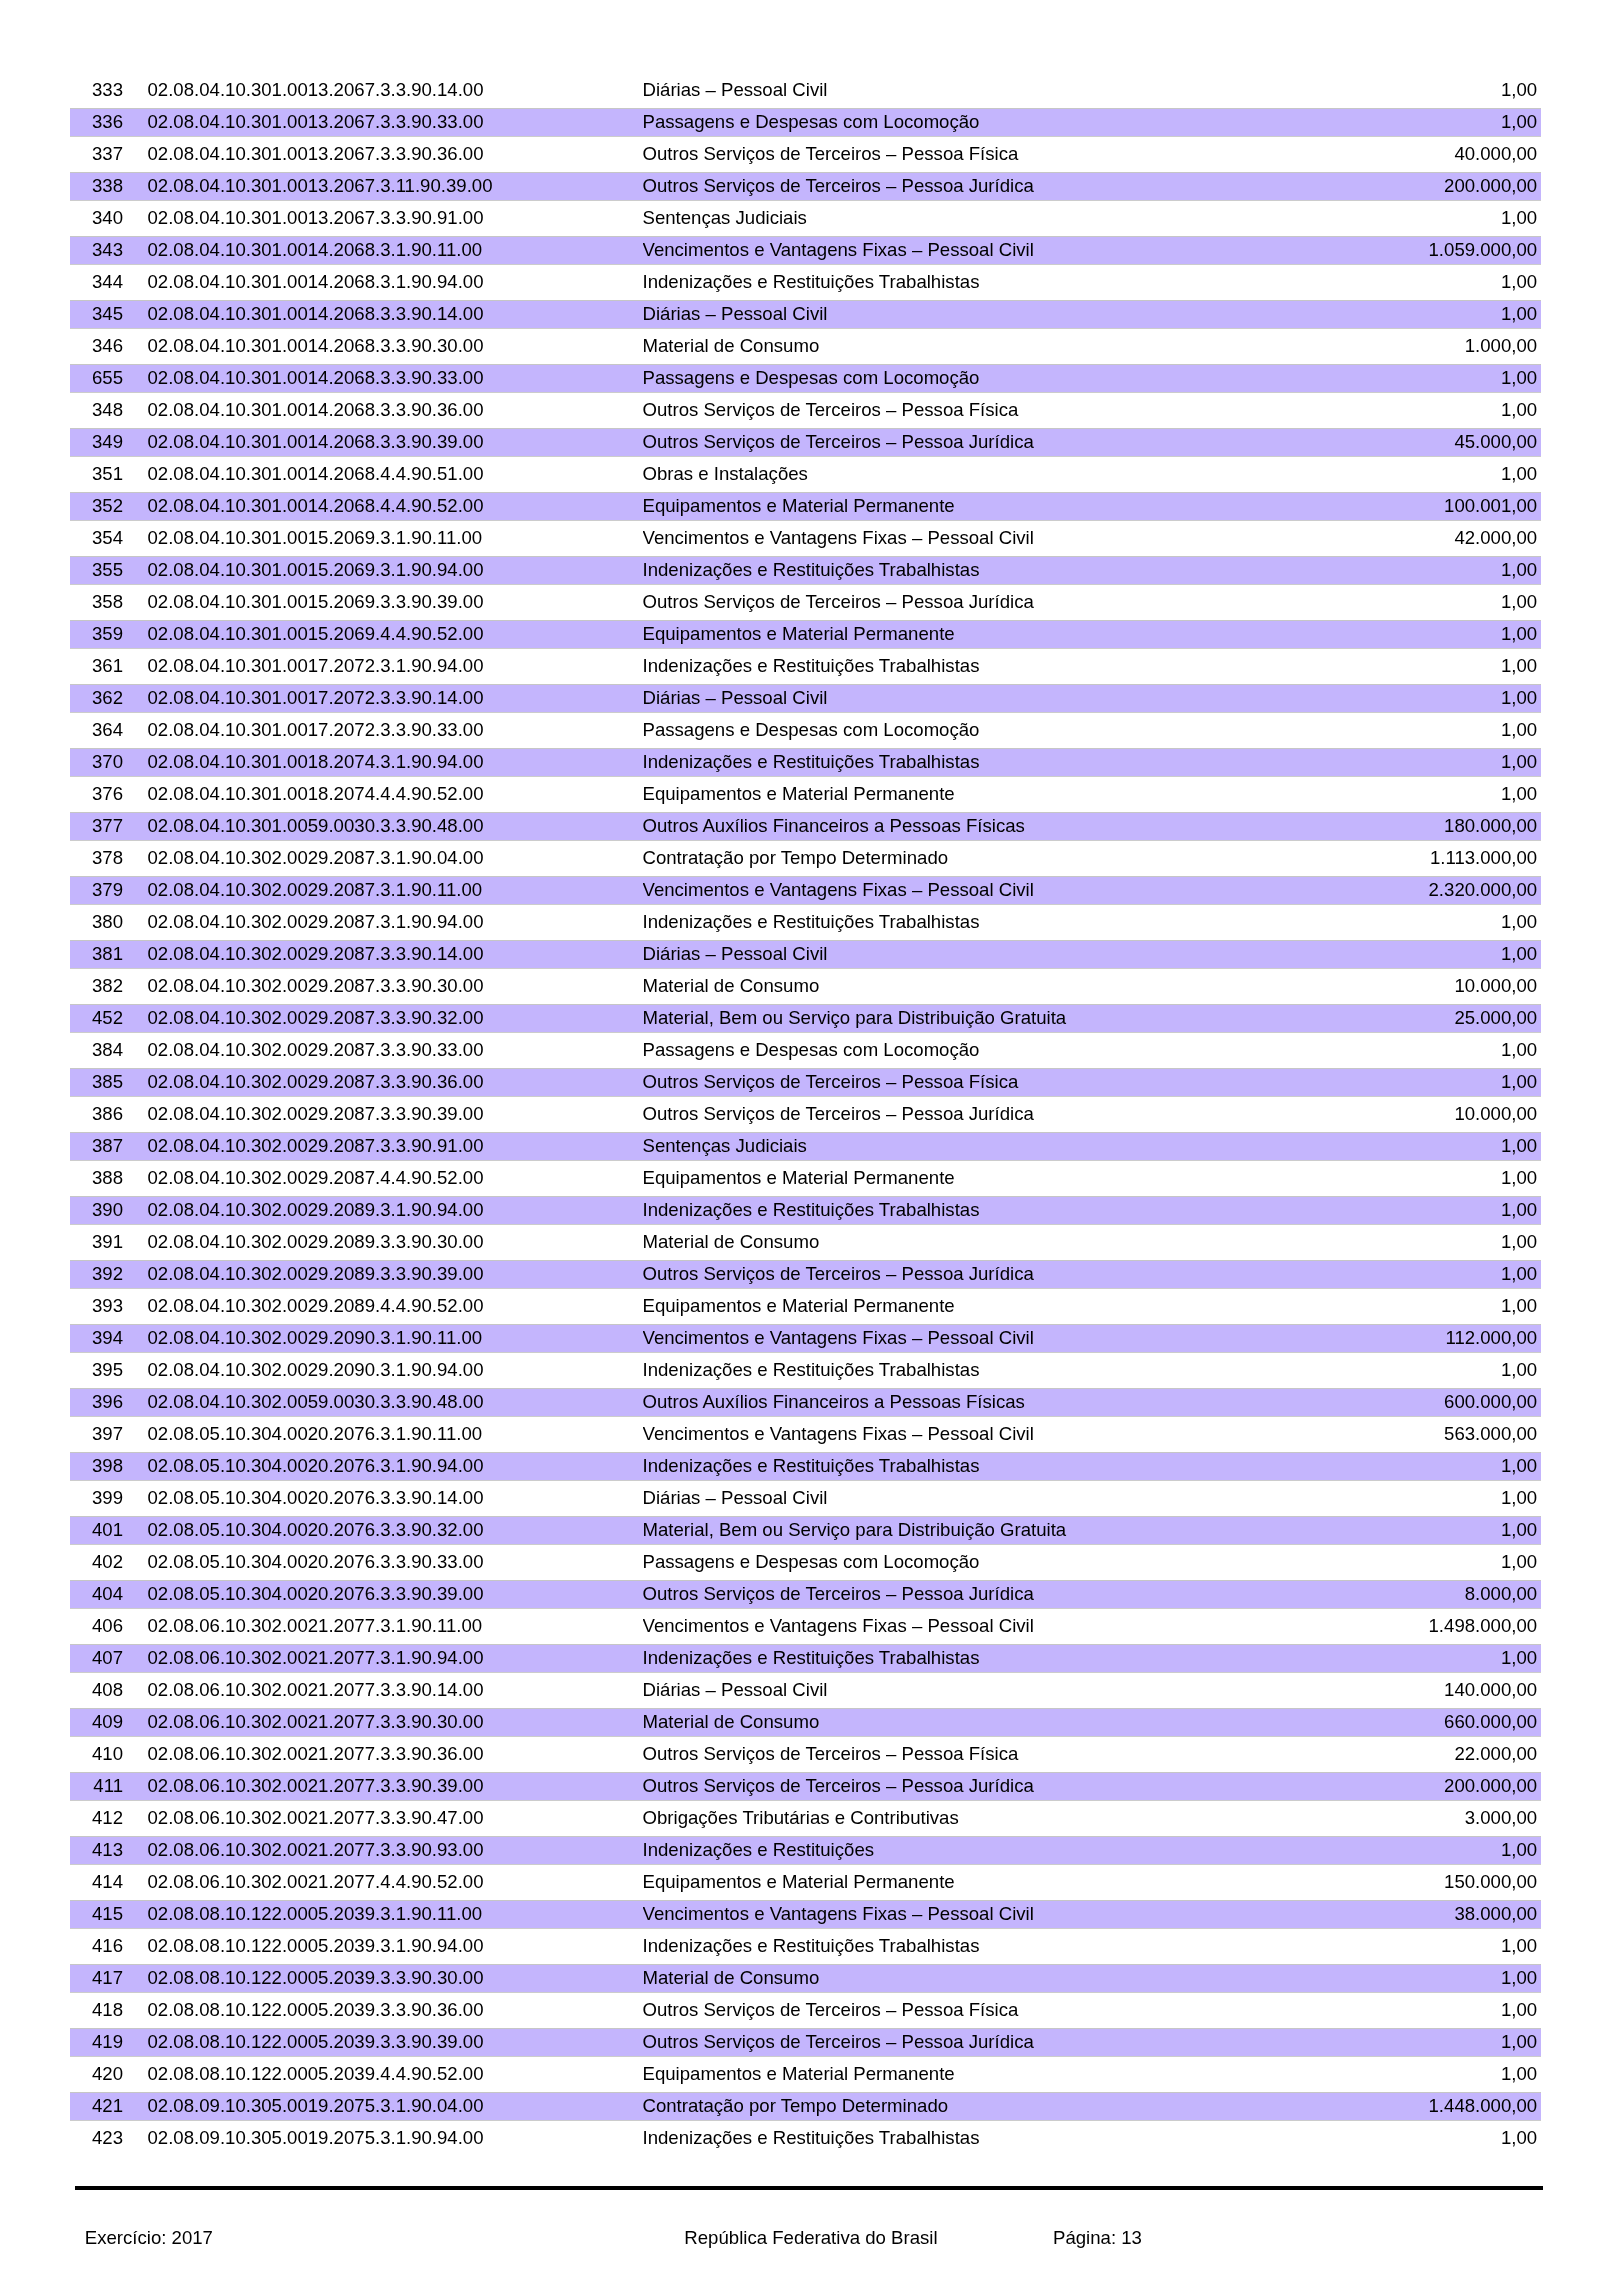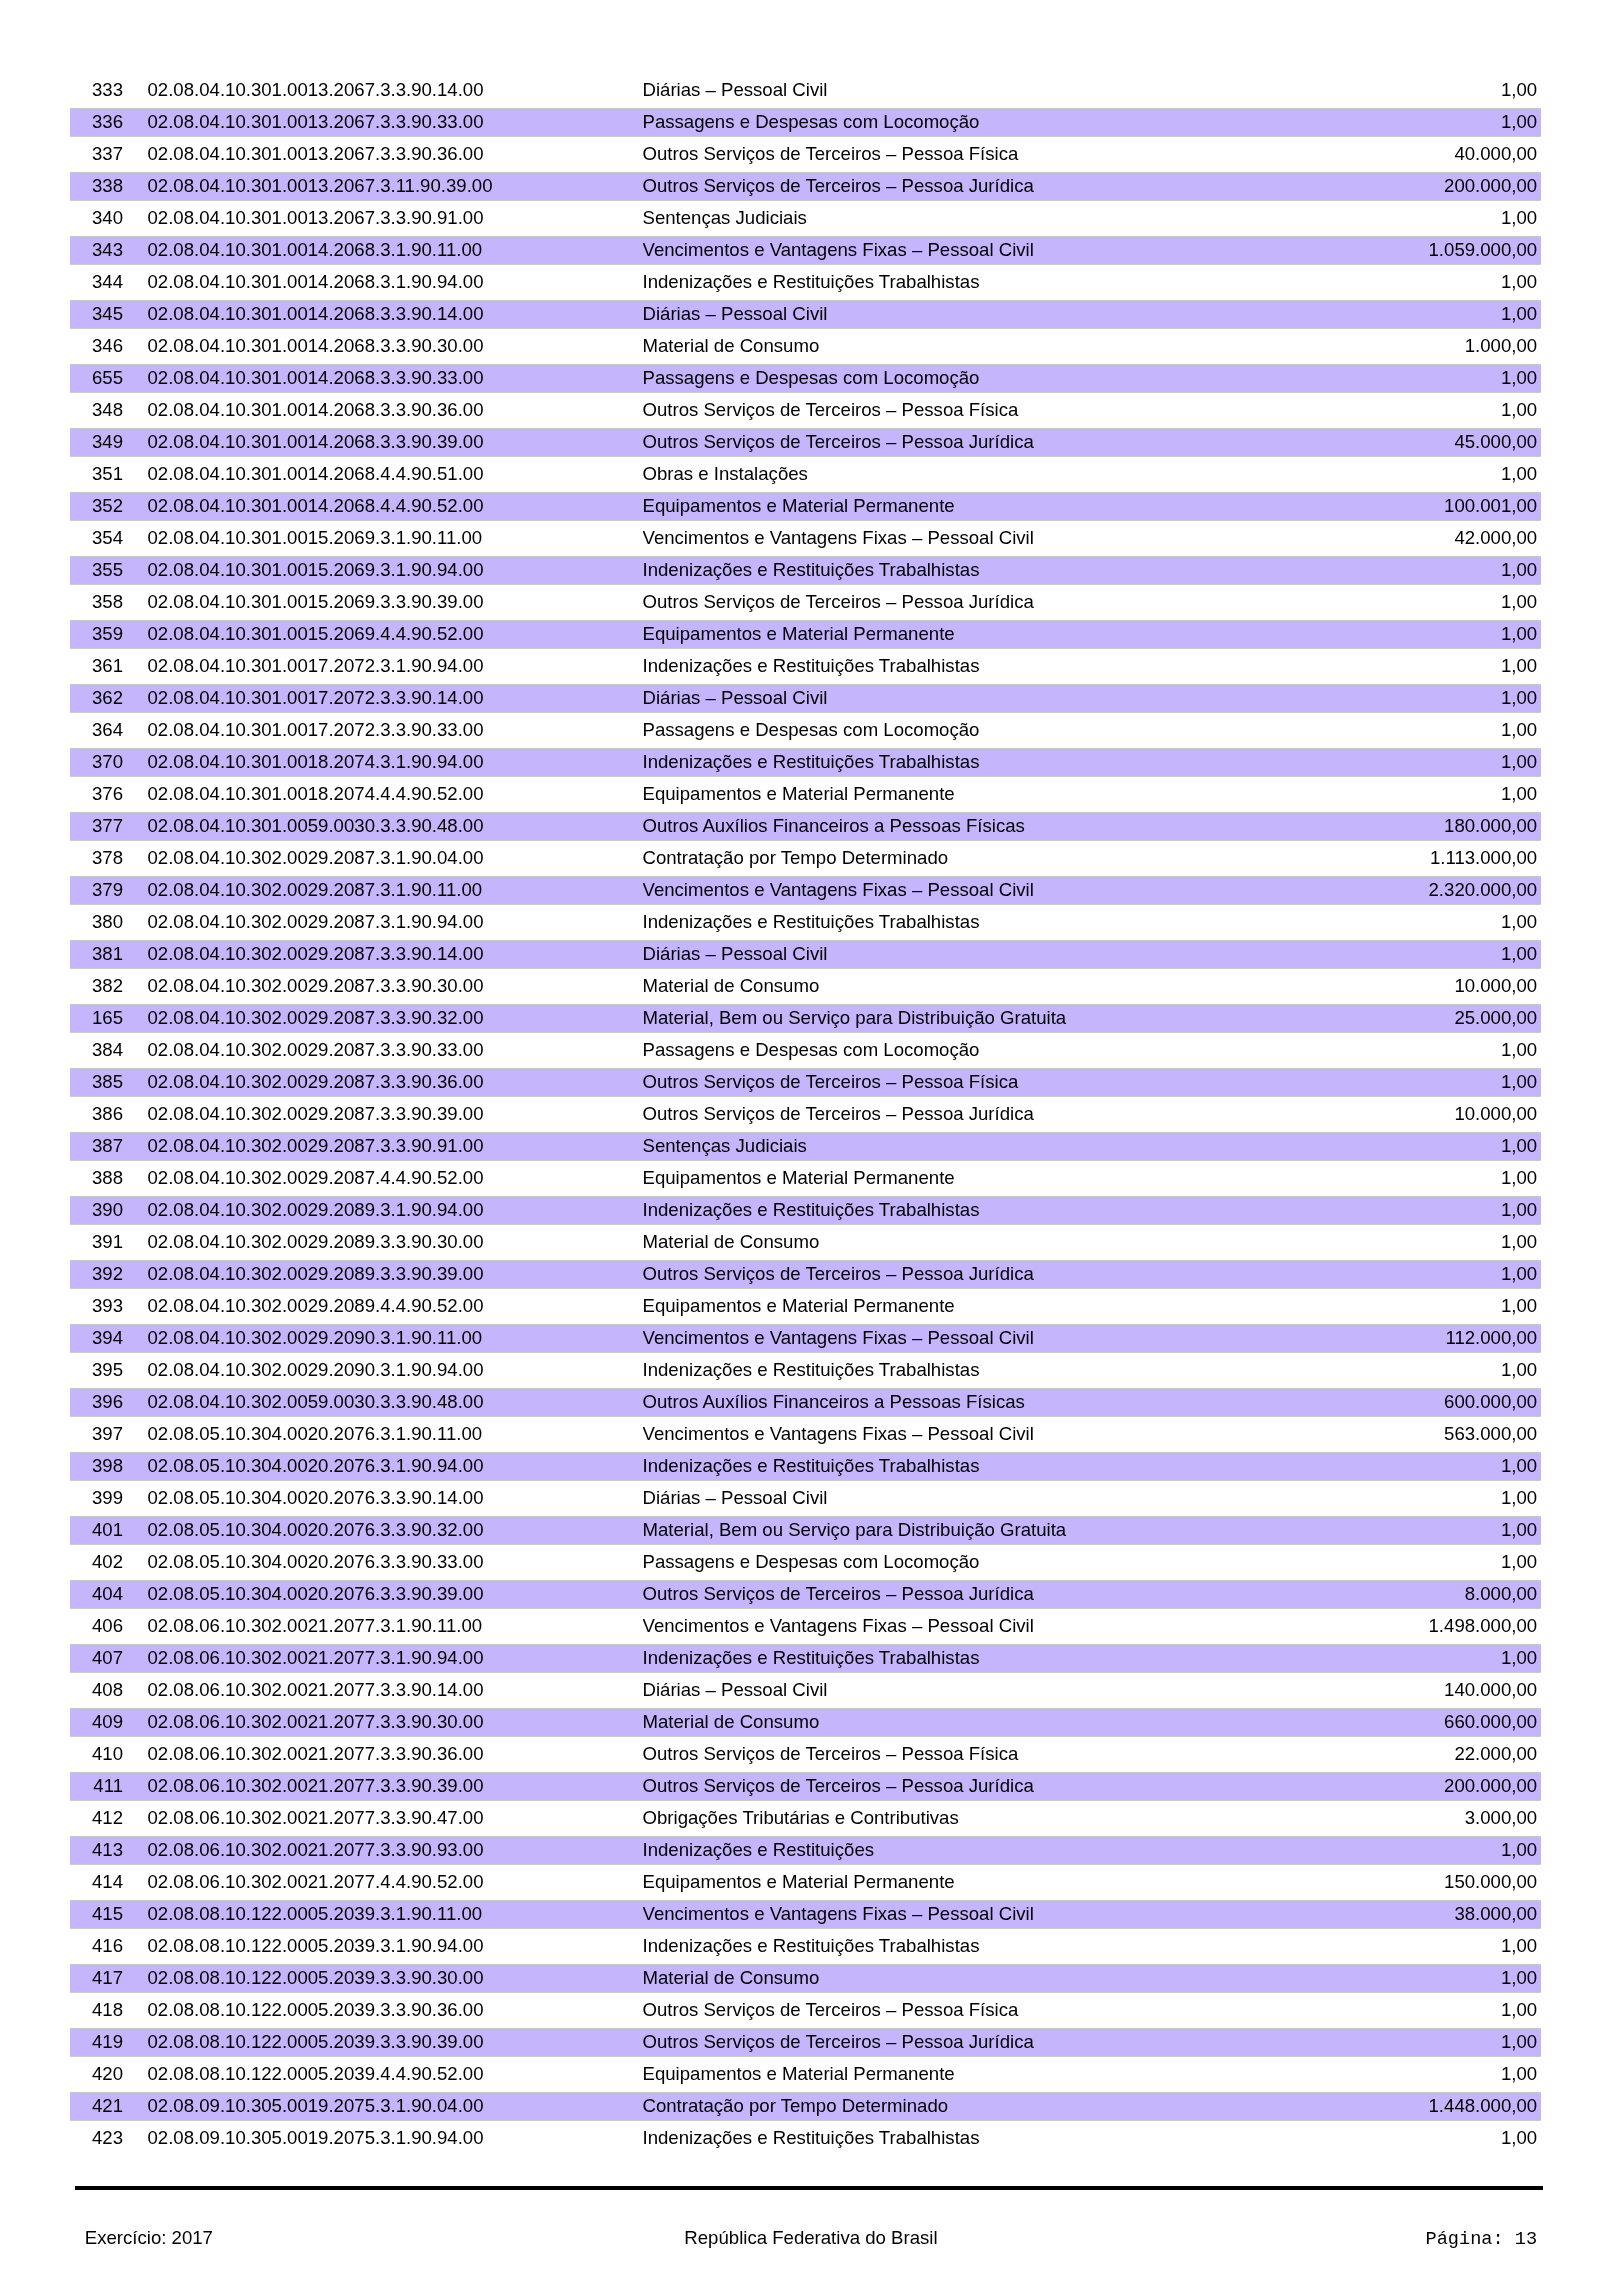--- a/index.html
+++ b/index.html
@@ -43,21 +43,21 @@
     position: absolute;
     left: 75px; top: 2207px;
     width: 1468px;
     font-size: 18.6px;
     line-height: 21.6px;
     display: flex;
     align-items: baseline;
   }
   .footer-left   { flex: 1; text-align: left; padding-left: 9.8px; }
   .footer-center { flex: 1; text-align: center; margin-top: 20px; }
-  .footer-right  { flex: 1; text-align: right; padding-right: 5.9px; font-family: Liberation Mono, monospace; }
+  .footer-right  { flex: 1; text-align: left; padding-right: 5.9px; }
 </style>
 </head>
 <body>
 
 <div class="report-table">
     <div class="row">
       <span class="c-num">333</span>
       <span class="c-code">02.08.04.10.301.0013.2067.3.3.90.14.00</span>
       <span class="c-desc">Diárias – Pessoal Civil</span>
       <span class="c-value">1,00</span>
@@ -224,21 +224,21 @@
       <span class="c-desc">Diárias – Pessoal Civil</span>
       <span class="c-value">1,00</span>
     </div>
     <div class="row">
       <span class="c-num">382</span>
       <span class="c-code">02.08.04.10.302.0029.2087.3.3.90.30.00</span>
       <span class="c-desc">Material de Consumo</span>
       <span class="c-value">10.000,00</span>
     </div>
     <div class="row stripe">
-      <span class="c-num">165</span>
+      <span class="c-num">452</span>
       <span class="c-code">02.08.04.10.302.0029.2087.3.3.90.32.00</span>
       <span class="c-desc">Material, Bem ou Serviço para Distribuição Gratuita</span>
       <span class="c-value">25.000,00</span>
     </div>
     <div class="row">
       <span class="c-num">384</span>
       <span class="c-code">02.08.04.10.302.0029.2087.3.3.90.33.00</span>
       <span class="c-desc">Passagens e Despesas com Locomoção</span>
       <span class="c-value">1,00</span>
     </div>

